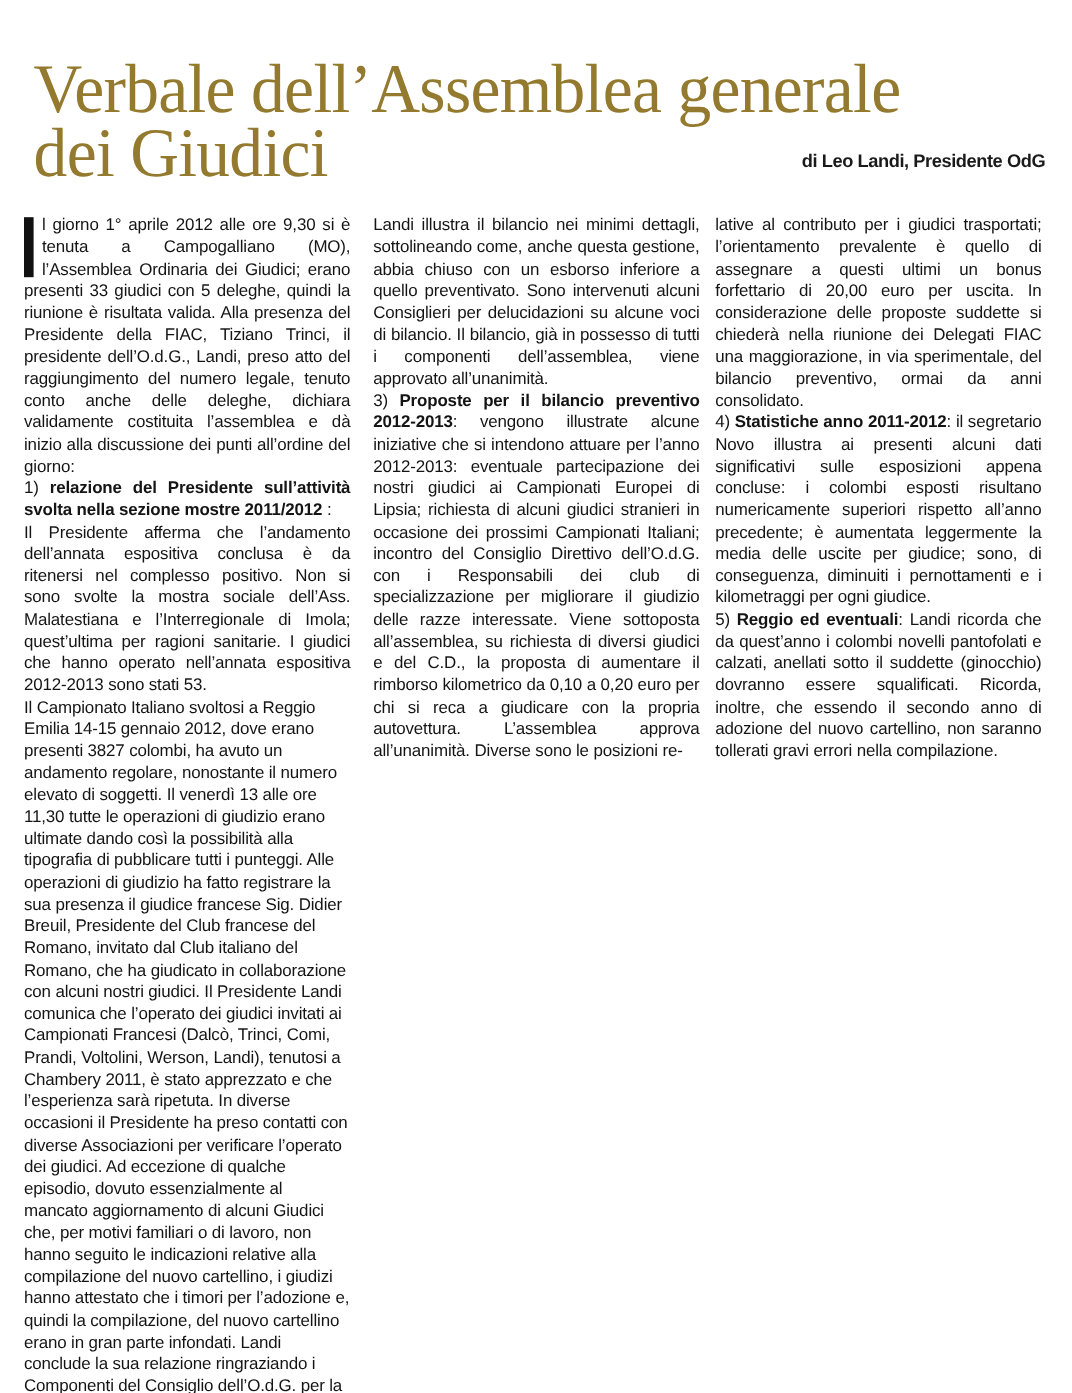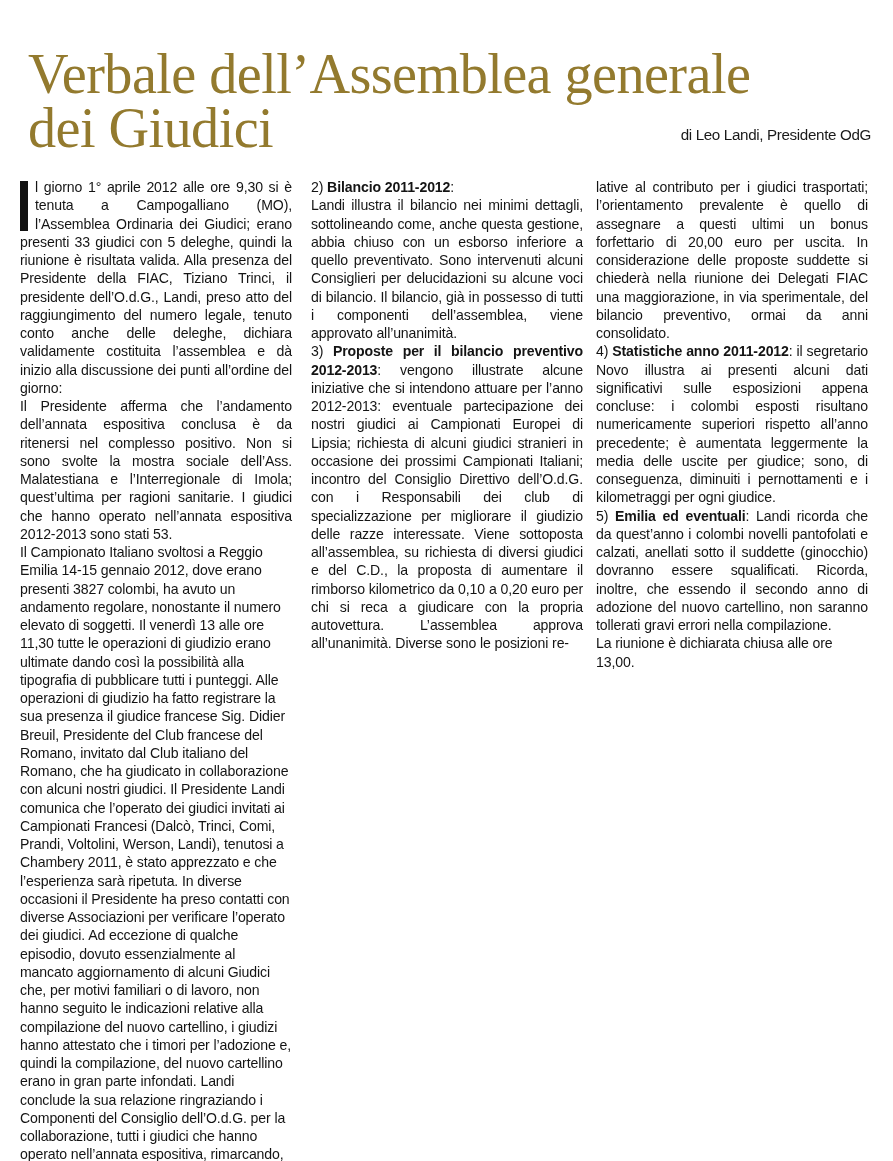--- a/index.html
+++ b/index.html
@@ -37,21 +37,21 @@
     color: #937a2e;
     white-space: pre-line;
     transform: scaleX(0.97);
     transform-origin: left top;
   }
   .byline {
     position: absolute;
     right: 17px;
     top: 126px;
     font-size: 15.2px;
-    font-weight: normal;
+    font-weight: bold;
     letter-spacing: -0.35px;
     color: #1a1a1a;
     text-align: right;
   }
 
   
   .columns {
     position: absolute;
     left: 0;
     top: 178px;
@@ -101,39 +101,38 @@
 </div>
 
 <div class="columns">
 
   <div class="col col-1">
 
     <p class="para">
       <span class="dropcap-bar"></span><span>l giorno 1° aprile 2012 alle ore 9,30 si è tenuta a Campogalliano (MO), l’Assemblea Ordinaria dei Giudici; erano presenti 33 giudici con 5 deleghe, quindi la riunione è risultata valida. Alla presenza del Presidente della FIAC, Tiziano Trinci, il presidente dell’O.d.G., Landi, preso atto del raggiungimento del numero legale, tenuto conto anche delle deleghe, dichiara validamente costituita l’assemblea e dà inizio alla discussione dei punti all’ordine del giorno:</span>
     </p>
 
+    <p class="para"><span>1) </span><span class="b">relazione del Presidente sull’attività svolta nella sezione mostre 2011/2012</span><span> :</span></p>
 
     <p class="para">Il Presidente afferma che l’andamento dell’annata espositiva conclusa è da ritenersi nel complesso positivo. Non si sono svolte la mostra sociale dell’Ass. Malatestiana e l’Interregionale di Imola; quest’ultima per ragioni sanitarie. I giudici che hanno operato nell’annata espositiva 2012-2013 sono stati 53.</p>
 
     <p class="para last-left">Il Campionato Italiano svoltosi a Reggio Emilia 14-15 gennaio 2012, dove erano presenti 3827 colombi, ha avuto un andamento regolare, nonostante il numero elevato di soggetti. Il venerdì 13 alle ore 11,30 tutte le operazioni di giudizio erano ultimate dando così la possibilità alla tipografia di pubblicare tutti i punteggi. Alle operazioni di giudizio ha fatto registrare la sua presenza il giudice francese Sig. Didier Breuil, Presidente del Club francese del Romano, invitato dal Club italiano del Romano, che ha giudicato in collaborazione con alcuni nostri giudici. Il Presidente Landi comunica che l’operato dei giudici invitati ai Campionati Francesi (Dalcò, Trinci, Comi, Prandi, Voltolini, Werson, Landi), tenutosi a Chambery 2011, è stato apprezzato e che l’esperienza sarà ripetuta. In diverse occasioni il Presidente ha preso contatti con diverse Associazioni per verificare l’operato dei giudici. Ad eccezione di qualche episodio, dovuto essenzialmente al mancato aggiornamento di alcuni Giudici che, per motivi familiari o di lavoro, non hanno seguito le indicazioni relative alla compilazione del nuovo cartellino, i giudizi hanno attestato che i timori per l’adozione e, quindi la compilazione, del nuovo cartellino erano in gran parte infondati. Landi conclude la sua relazione ringraziando i Componenti del Consiglio dell’O.d.G. per la collaborazione, tutti i giudici che hanno operato nell’annata espositiva, rimarcando, inoltre, la disponibilità e l’entusiasmo dei nuovi allievi giudici.</p>
   </div>
 
   <div class="col col-2">
 
-    <p class="para"><span>2) </span><span class="b">Bilancio 2011-2012</span><span>:</span></p>
 
     <p class="para">Landi illustra il bilancio nei minimi dettagli, sottolineando come, anche questa gestione, abbia chiuso con un esborso inferiore a quello preventivato. Sono intervenuti alcuni Consiglieri per delucidazioni su alcune voci di bilancio. Il bilancio, già in possesso di tutti i componenti dell’assemblea, viene approvato all’unanimità.</p>
 
     <p class="para"><span>3) </span><span class="b">Proposte per il bilancio preventivo 2012-2013</span><span>: </span><span>vengono illustrate alcune iniziative che si intendono attuare per l’anno 2012-2013: eventuale partecipazione dei nostri giudici ai Campionati Europei di Lipsia; richiesta di alcuni giudici stranieri in occasione dei prossimi Campionati Italiani; incontro del Consiglio Direttivo dell’O.d.G. con i Responsabili dei club di specializzazione per migliorare il giudizio delle razze interessate. Viene sottoposta all’assemblea, su richiesta di diversi giudici e del C.D., la proposta di aumentare il rimborso kilometrico da 0,10 a 0,20 euro per chi si reca a giudicare con la propria autovettura. L’assemblea approva all’unanimità. Diverse sono le posizioni re-</span></p>
   </div>
 
   <div class="col col-3">
 
     <p class="para">lative al contributo per i giudici trasportati; l’orientamento prevalente è quello di assegnare a questi ultimi un bonus forfettario di 20,00 euro per uscita. In considerazione delle proposte suddette si chiederà nella riunione dei Delegati FIAC una maggiorazione, in via sperimentale, del bilancio preventivo, ormai da anni consolidato.</p>
 
     <p class="para"><span>4) </span><span class="b">Statistiche anno 2011-2012</span><span>: </span><span>il segretario Novo illustra ai presenti alcuni dati significativi sulle esposizioni appena concluse: i colombi esposti risultano numericamente superiori rispetto all’anno precedente; è aumentata leggermente la media delle uscite per giudice; sono, di conseguenza, diminuiti i pernottamenti e i kilometraggi per ogni giudice.</span></p>
 
-    <p class="para"><span>5) </span><span class="b">Emilia ed eventuali</span><span>: </span><span>Landi ricorda che da quest’anno i colombi novelli pantofolati e calzati, anellati sotto il suddette (ginocchio) dovranno essere squalificati. Ricorda, inoltre, che essendo il secondo anno di adozione del nuovo cartellino, non saranno tollerati gravi errori nella compilazione.</span></p>
+    <p class="para"><span>5) </span><span class="b">Reggio ed eventuali</span><span>: </span><span>Landi ricorda che da quest’anno i colombi novelli pantofolati e calzati, anellati sotto il suddette (ginocchio) dovranno essere squalificati. Ricorda, inoltre, che essendo il secondo anno di adozione del nuovo cartellino, non saranno tollerati gravi errori nella compilazione.</span></p>
 
-    <p class="para last-left">La riunione è dichiarata chiusa alle ore 13,00.</p>
   </div>
 
 </div>
 
 </body></html>

